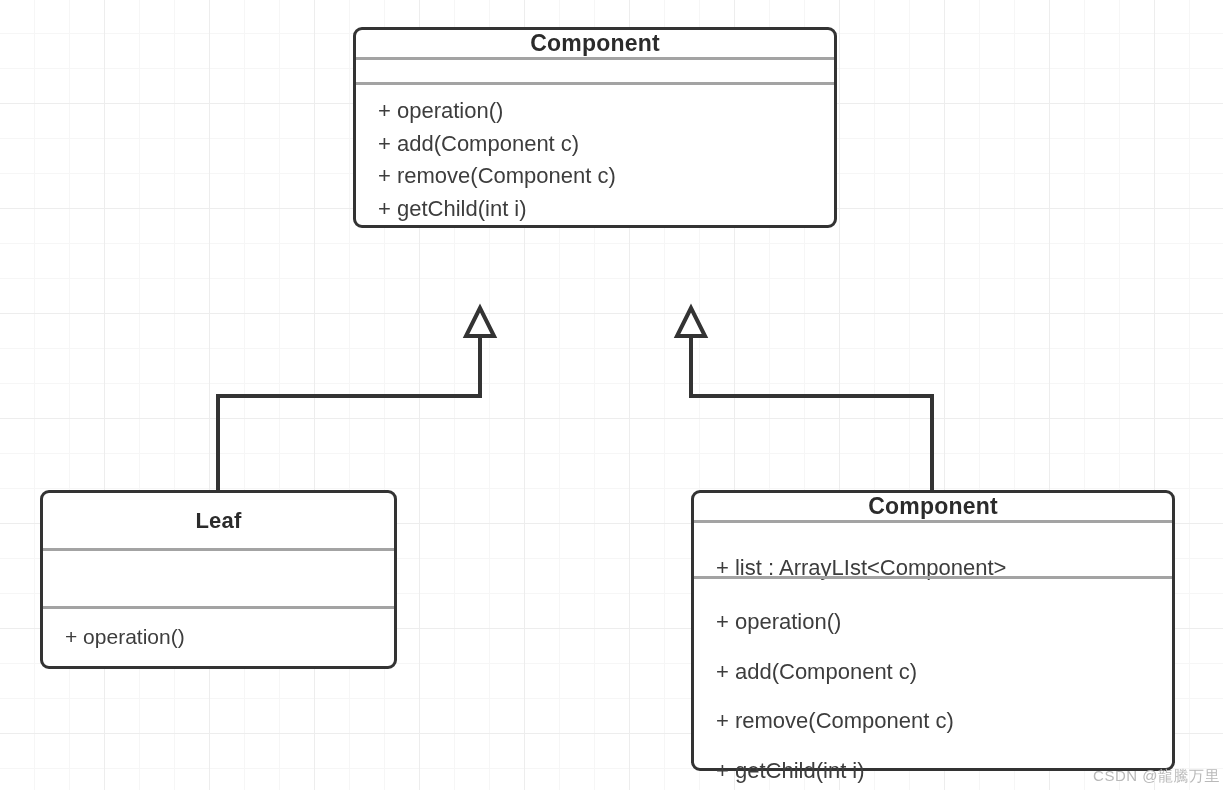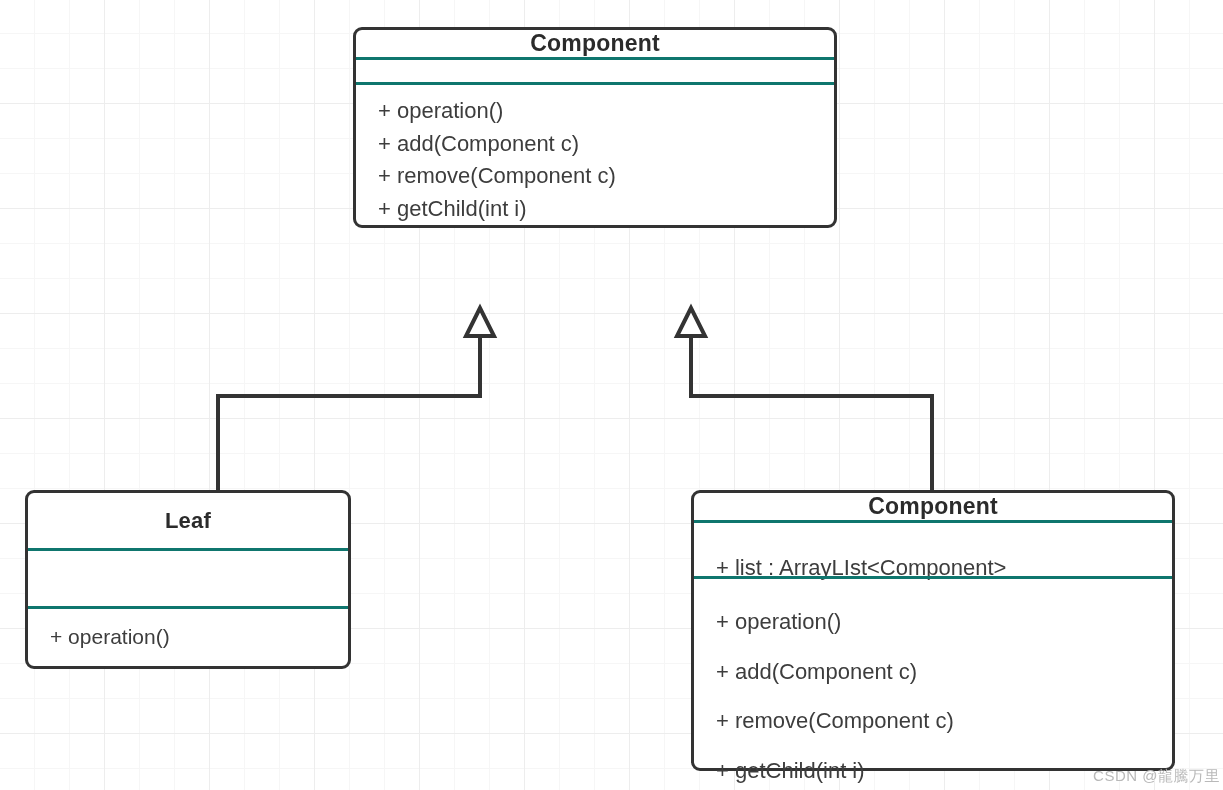--- a/index.html
+++ b/index.html
@@ -60,21 +60,21 @@
     text-align: center;
     font-weight: bold;
     color: #2b2b2b;
     letter-spacing: 0.2px;
     display: flex;
     align-items: center;
     justify-content: center;
   }
 
   .uml-divider {
-    border-top: 3px solid #0f766e;
+    border-top: 3px solid #a3a3a3;
   }
 
   .uml-compartment {
     box-sizing: border-box;
     display: flex;
     flex-direction: column;
     justify-content: flex-start;
   }
 
   .uml-member {
@@ -101,23 +101,23 @@
     flex: 1;
     padding: 10px 14px 0 22px;
   }
   #class-component .uml-member {
     font-size: 22px;
     line-height: 32.5px;
   }
 
   
   #class-leaf {
-    left: 25px;
+    left: 40px;
     top: 490px;
-    width: 326px;
+    width: 357px;
     height: 179px;
   }
   #class-leaf .uml-title {
     height: 55px;
     font-size: 22px;
   }
   #class-leaf .attrs {
     height: 58px;
   }
   #class-leaf .ops {

